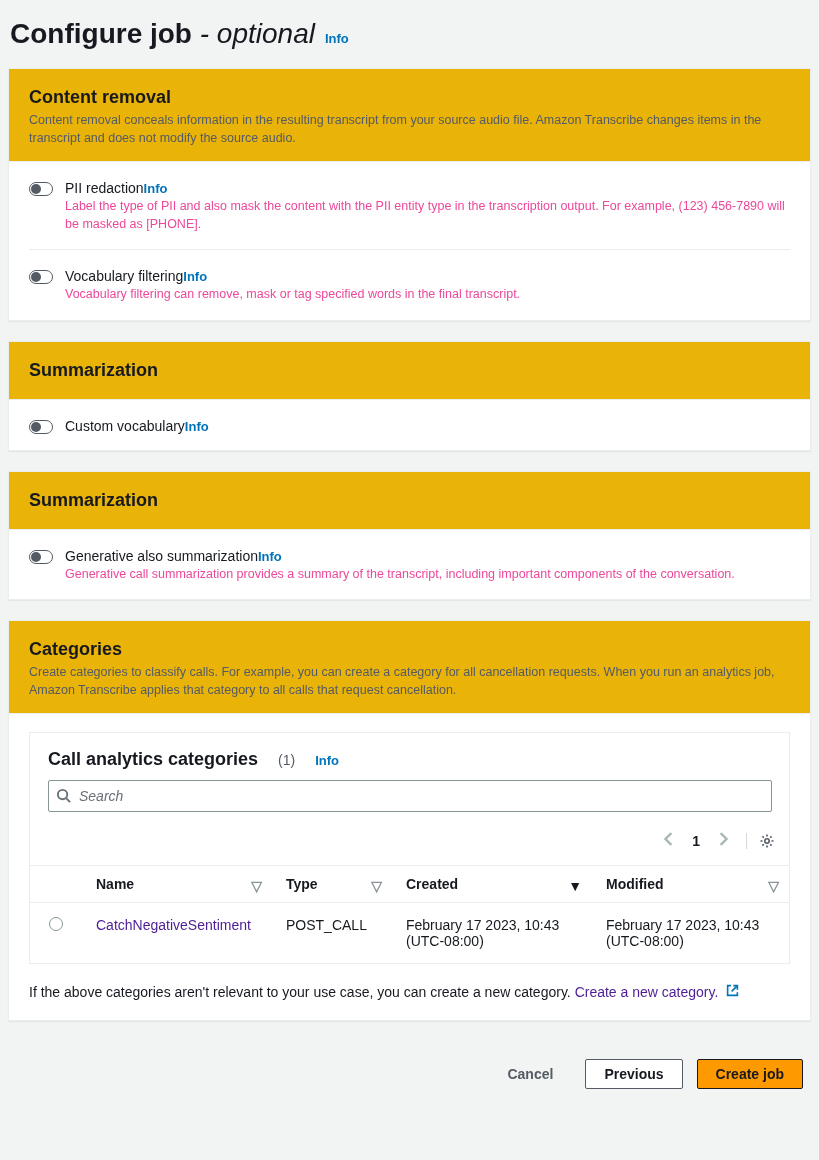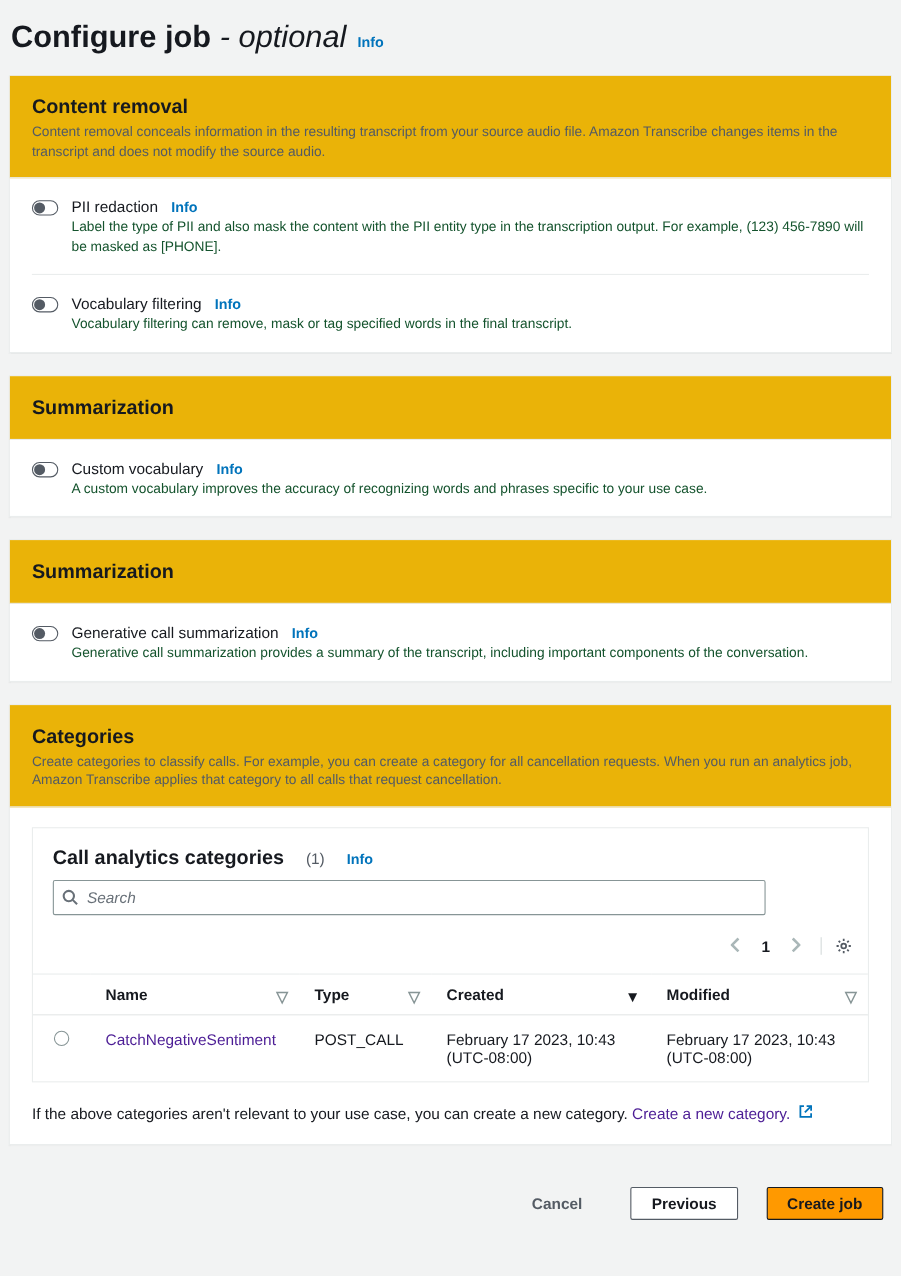--- a/index.html
+++ b/index.html
@@ -26,31 +26,31 @@
   .option-row + .option-row { border-top: 1px solid #eaeded; }
   .toggle {
     width: 24px; height: 14px; border-radius: 8px; background: #fff; border: 1.5px solid #545b64;
     position: relative; flex-shrink:0; margin-top:2px; cursor:pointer;
   }
   .toggle::after {
     content:""; position:absolute; left:1px; top:1px; width:10px; height:10px; border-radius:50%;
     background:#545b64;
   }
   .option-content { flex:1; }
-  .option-title-row { display:flex; align-items:baseline; gap:12px; }
+  .option-title-row { display:flex; align-items:baseline; gap:0; }
   .option-title { font-size: 14px; font-weight: 400; color:#16191f; }
-  .option-desc { font-size: 12.5px; color:#14532d; margin-top:2px; line-height:1.4; }
+  .option-desc { font-size: 12.5px; color:#ec4899; margin-top:2px; line-height:1.4; }
 
   .categories-inner { border: 1px solid #eaeded; margin: 0 20px 16px 20px; }
   .cat-header { padding: 16px 18px 12px 18px; }
   .cat-title-row { display: flex; align-items: baseline; gap: 20px; margin-bottom: 10px; }
   .cat-title { font-size: 18px; font-weight: 700; }
   .cat-count { color:#545b64; font-size: 14px; }
 
-  .search-wrap { position:relative; width: 648px; }
+  .search-wrap { position:relative; width: 724px; }
   .search-input {
     width:100%; height: 32px; padding: 4px 8px 4px 30px;
     border: 1px solid #879596; border-radius: 2px; font-size: 14px;
   }
   .search-input::placeholder { color:#687078; font-style: italic; }
   .search-icon { position:absolute; left:8px; top:8px; color:#687078; pointer-events:none; }
 
   .pager-row { display:flex; justify-content:flex-end; align-items:center; gap: 14px; padding: 6px 14px 14px 14px; }
   .chev { color:#aab7b8; font-size: 14px; padding:2px 4px; }
   .pagenum { font-weight:700; font-size: 14px; }
@@ -64,21 +64,21 @@
   }
   thead th .sort { position:absolute; right:10px; top:12px; color:#879596; }
   thead th .sort.active { color:#16191f; }
   tbody td { padding: 14px 14px; font-size: 14px; vertical-align: top;}
   .radio { width:14px; height:14px; border:1.5px solid #879596; border-radius:50%; display:inline-block; }
   .link { color:#4c1d95; cursor: pointer;}
 
   .note-row { padding: 4px 20px 20px 20px; font-size:14px; }
   .extlink-icon { color:#0073bb; margin-left:4px; }
 
-  .footer { display:flex; justify-content:flex-end; align-items:center; gap: 26px; padding: 18px 8px 18px 8px; }
+  .footer { display:flex; justify-content:flex-end; align-items:center; gap: 14px; padding: 18px 8px 18px 8px; }
   .btn { font-size: 14px; padding: 6px 18px; border-radius:2px; cursor:pointer; }
   .btn-text { border:none; background:none; color:#545b64; font-weight:600; }
   .btn-normal { border:1px solid #545b64; background:#fff; color:#16191f; font-weight:700; }
   .btn-primary { border:1px solid #16191f; background:#ff9900; color:#16191f; font-weight:700; }
 </style>
 </head>
 <body>
 
 <div class="page">
 
@@ -123,36 +123,35 @@
       <h2>Summarization</h2>
     </div>
     <div class="panel-body">
       <div class="option-row">
         <div class="toggle"></div>
         <div class="option-content">
           <div class="option-title-row">
             <span class="option-title">Custom vocabulary</span>
             <a class="info-link">Info</a>
           </div>
-          <div class="option-desc">A custom vocabulary improves the accuracy of recognizing words and phrases specific to your use case.</div>
         </div>
       </div>
     </div>
   </div>
 
   <div class="panel">
     <div class="panel-header">
       <h2>Summarization</h2>
     </div>
     <div class="panel-body">
       <div class="option-row">
         <div class="toggle"></div>
         <div class="option-content">
           <div class="option-title-row">
-            <span class="option-title">Generative call summarization</span>
+            <span class="option-title">Generative also summarization</span>
             <a class="info-link">Info</a>
           </div>
           <div class="option-desc">Generative call summarization provides a summary of the transcript, including important components of the conversation.</div>
         </div>
       </div>
     </div>
   </div>
 
   <div class="panel">
     <div class="panel-header">

